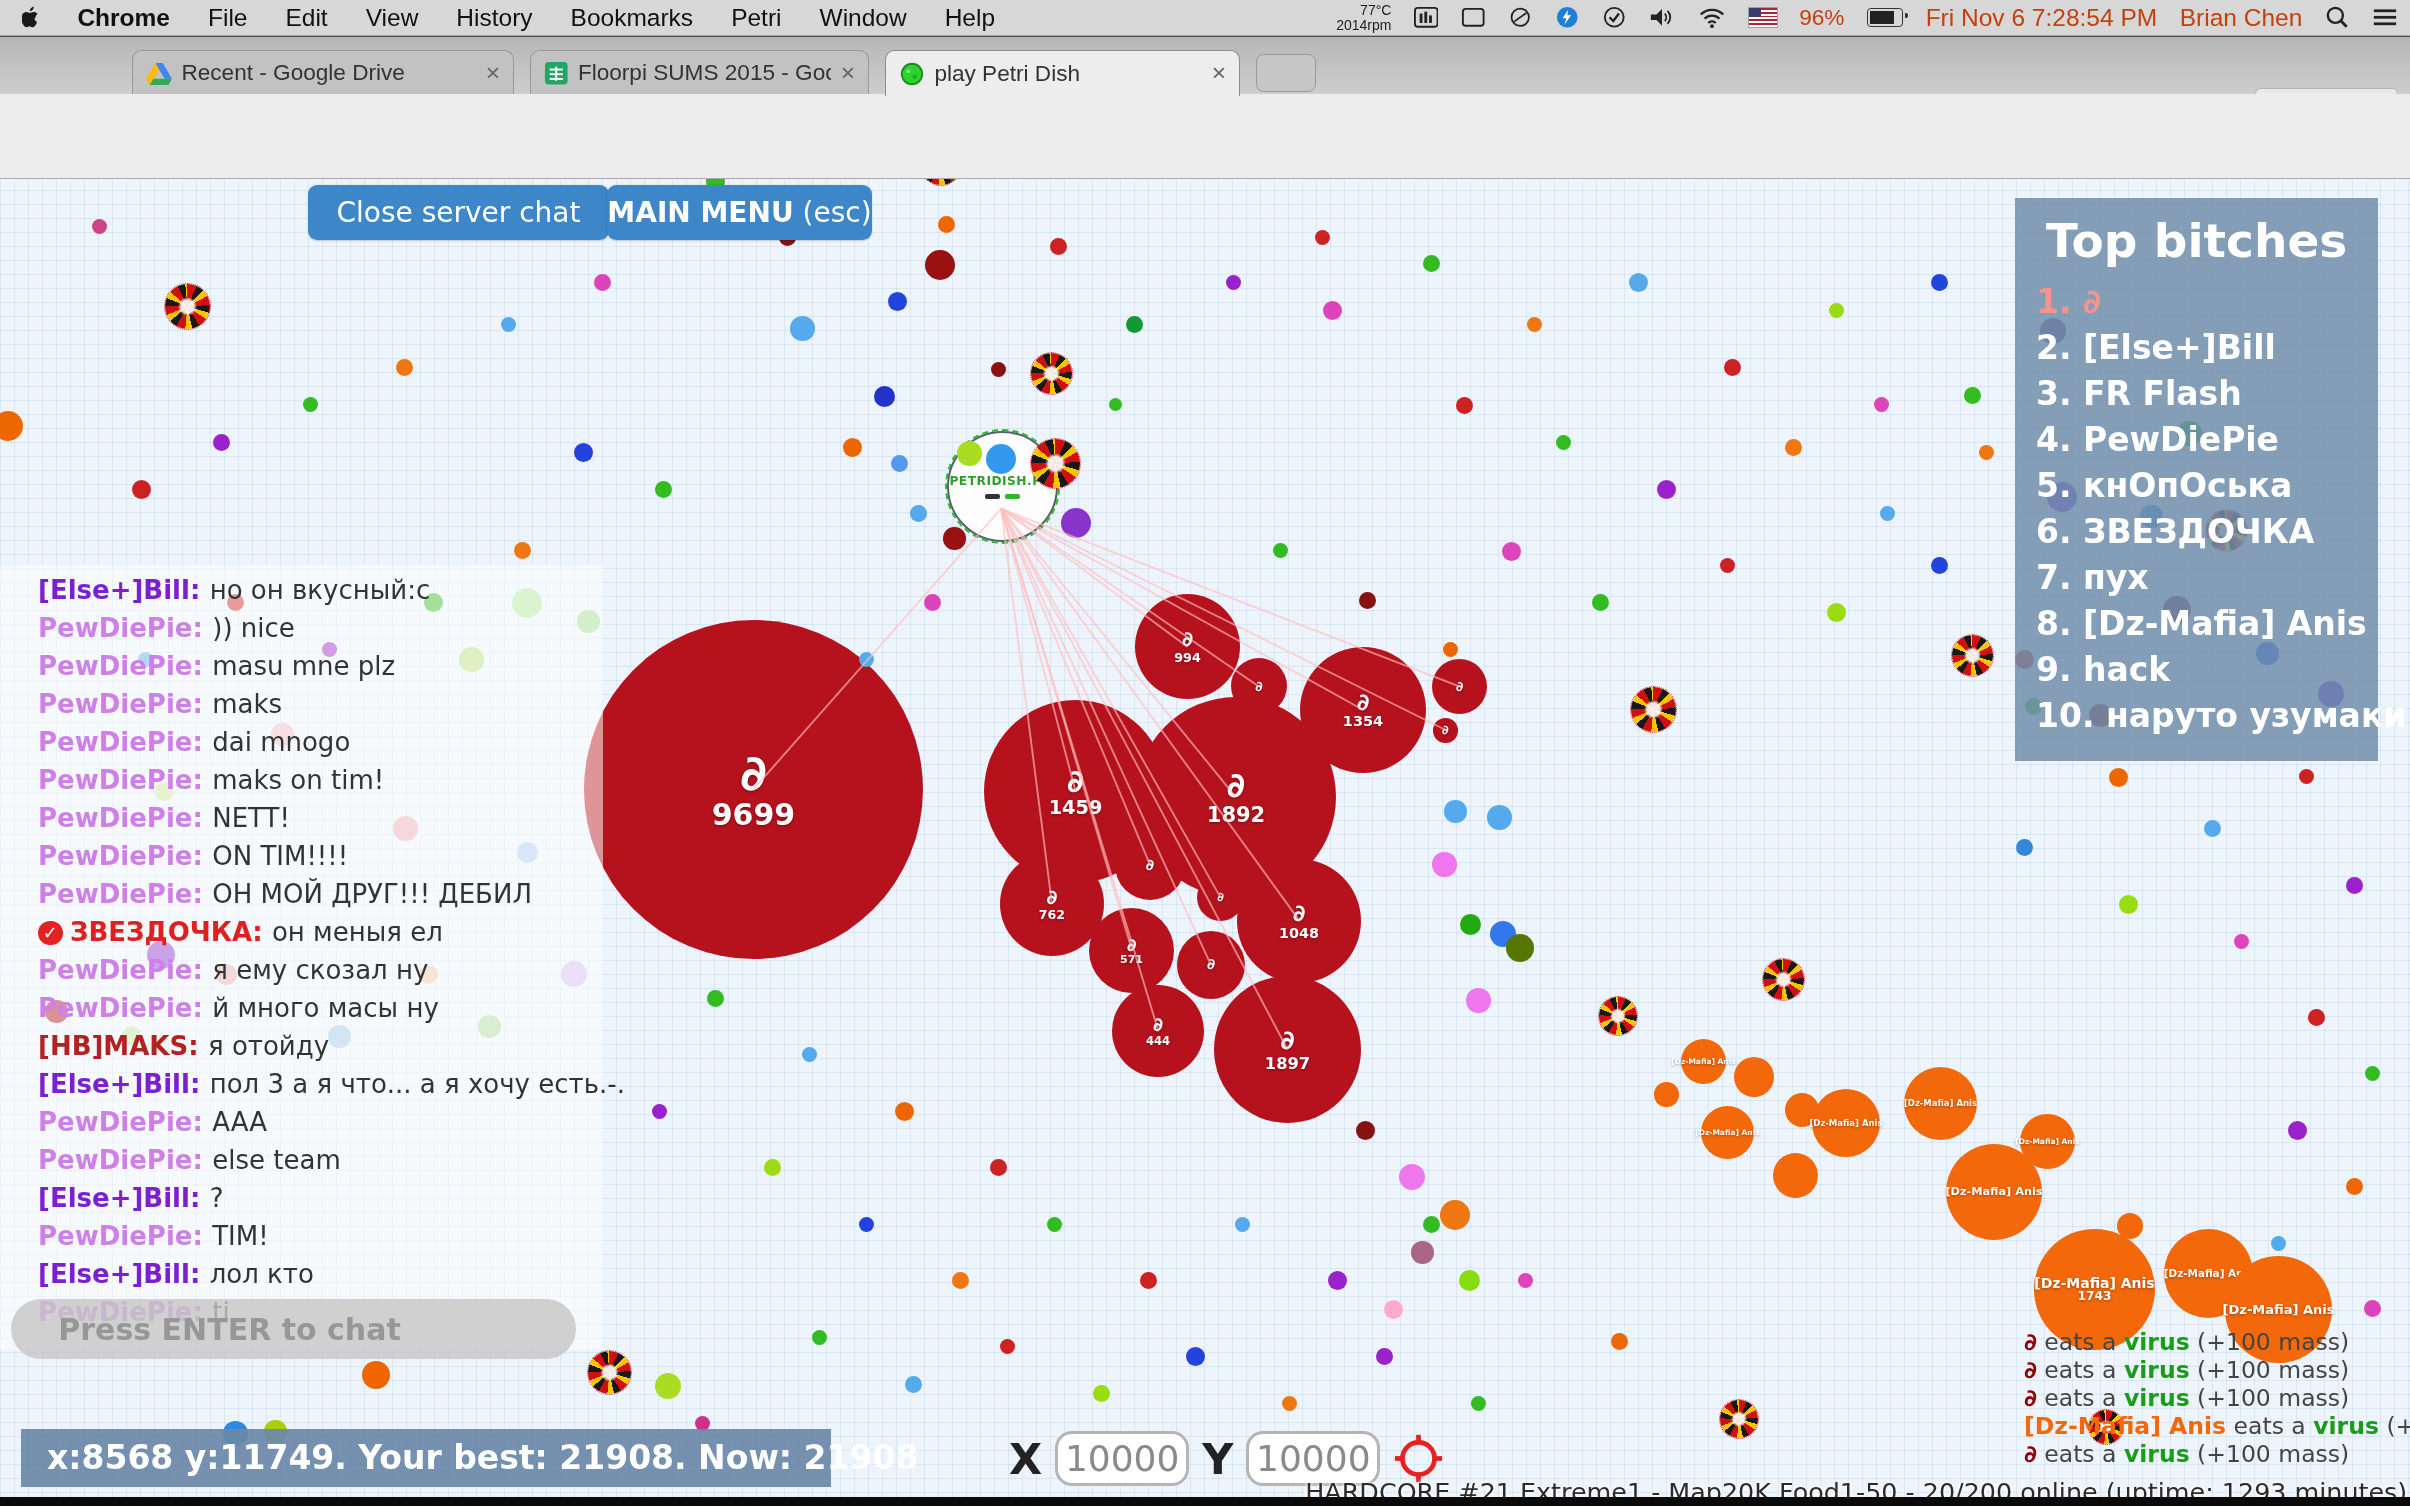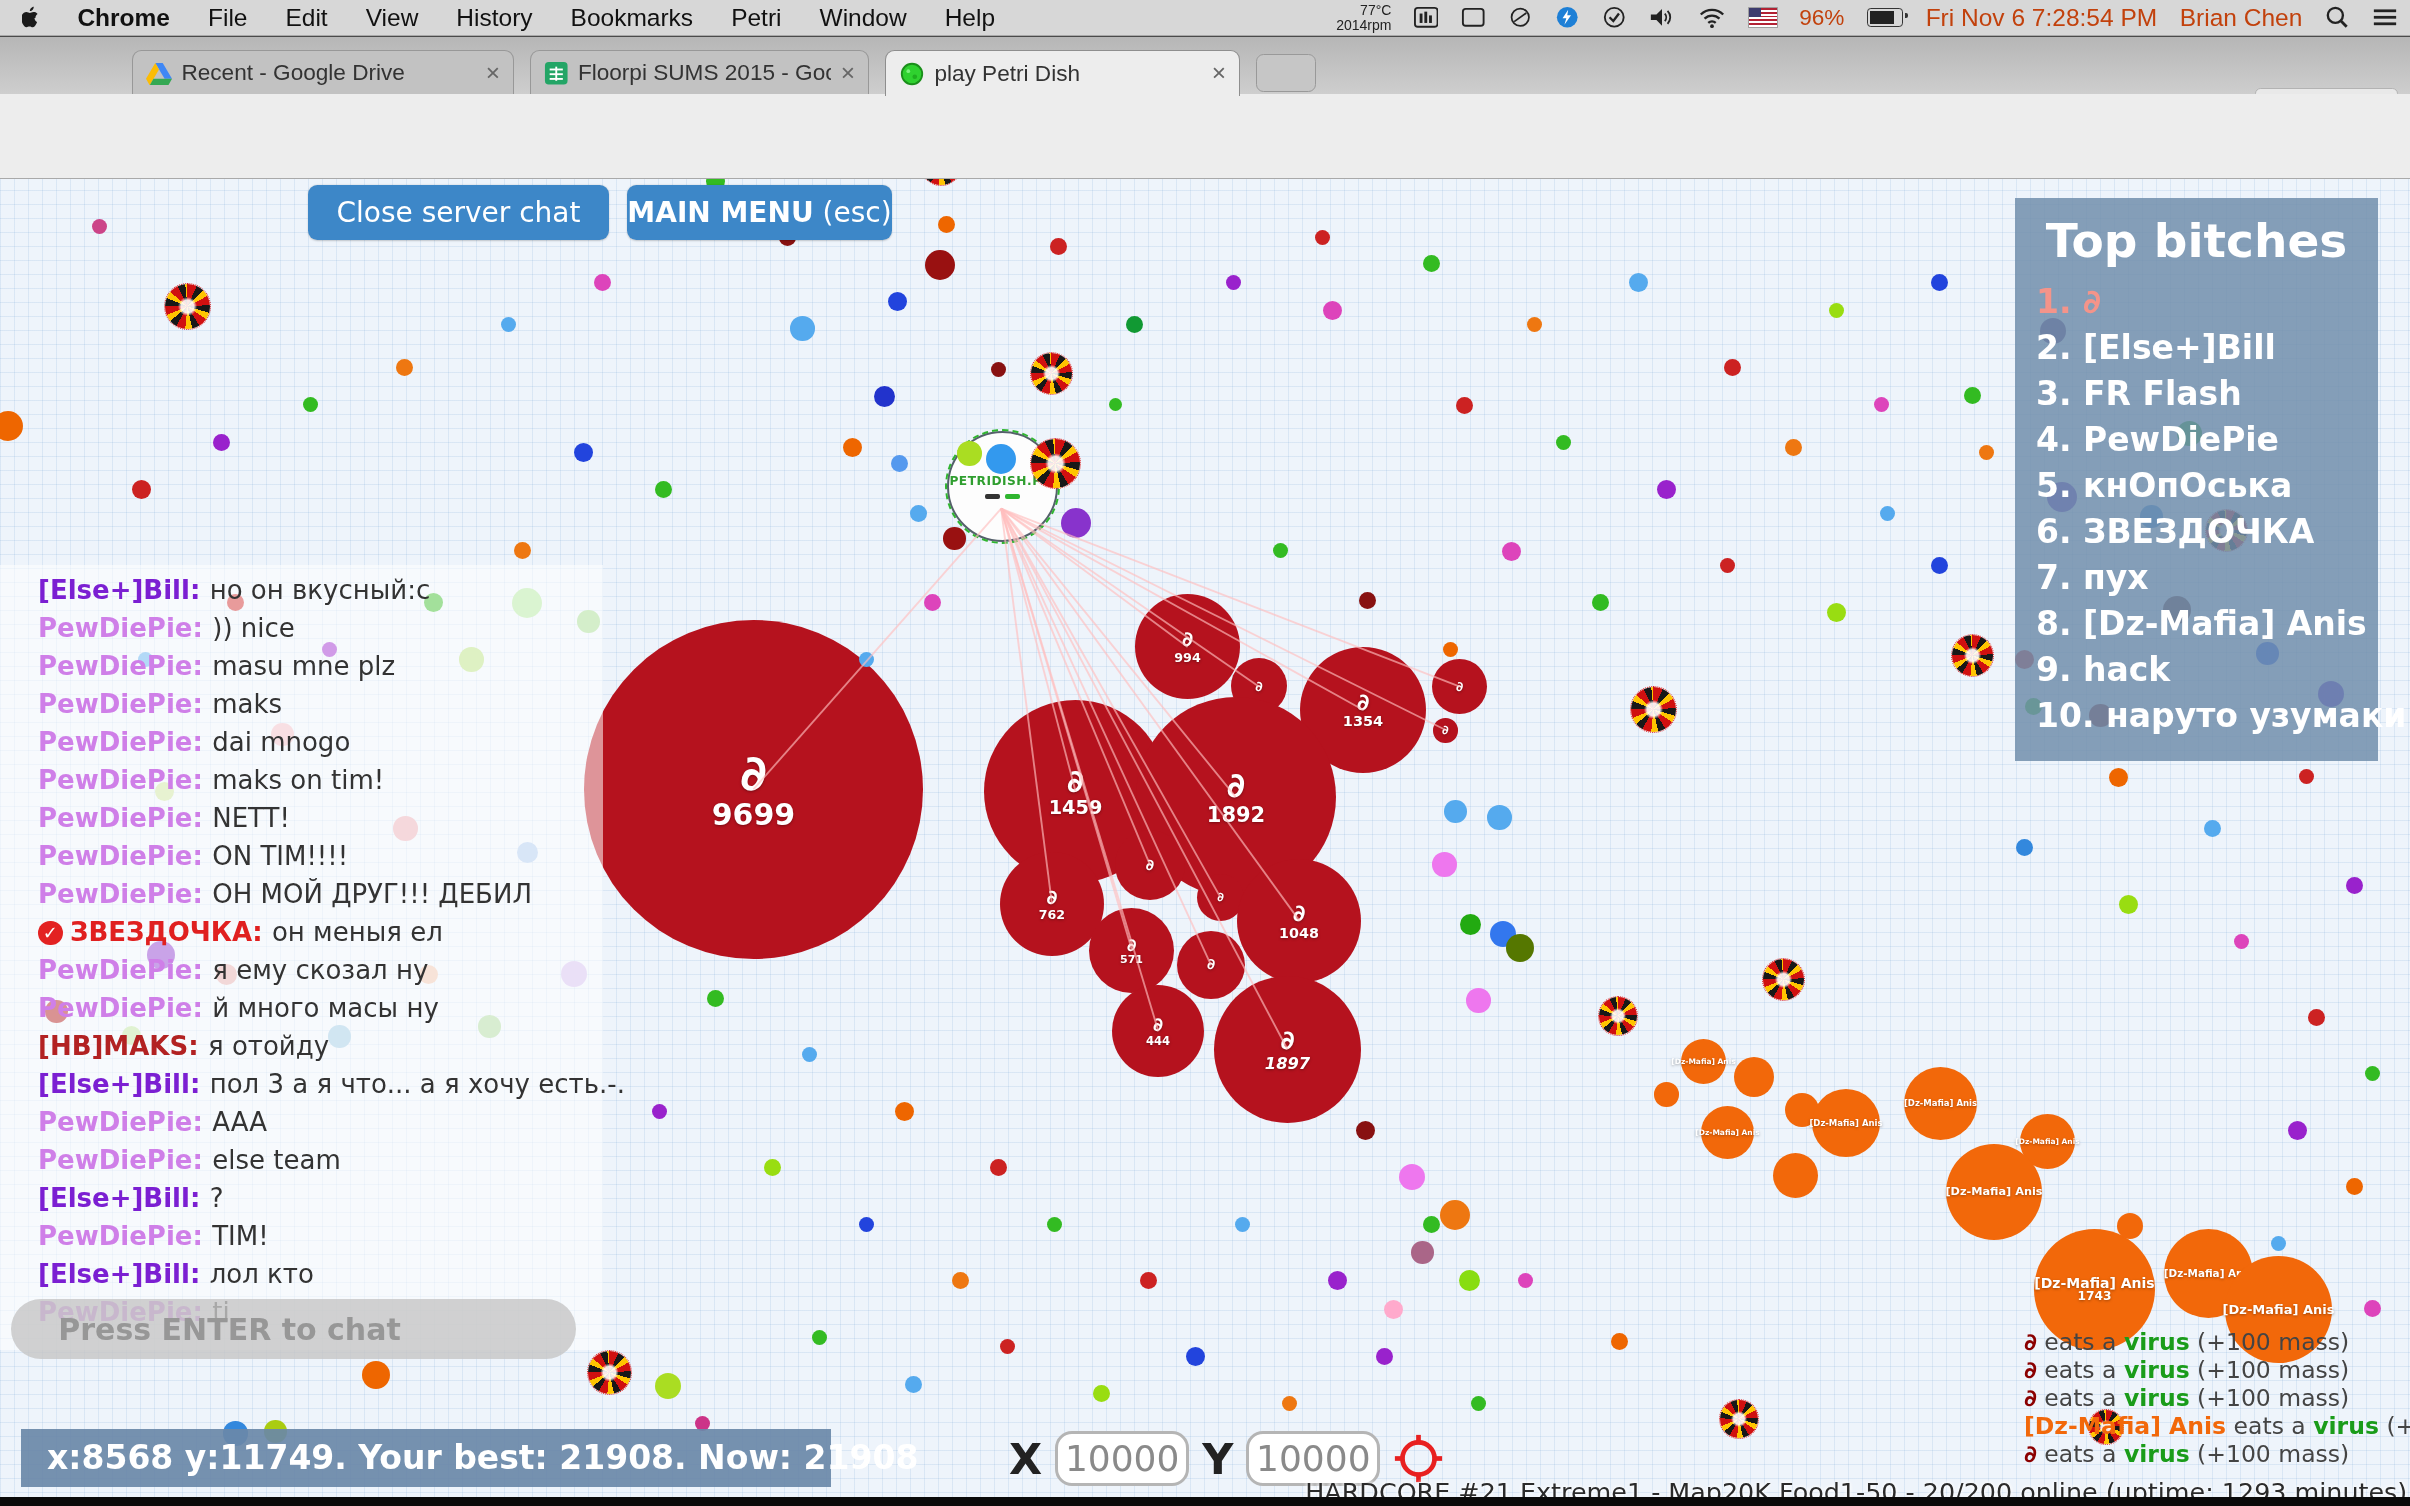--- a/index.html
+++ b/index.html
@@ -347,21 +347,21 @@
         </div>
         <div class="cell" style="left: 1177px; top: 752px; width: 68px; height: 68px;">
           <span style="font-size: 15px;">∂</span>
         </div>
         <div class="cell" style="left: 1112px; top: 806px; width: 92px; height: 92px;">
           <span style="font-size: 18.6px;">∂</span>
           <span style="font-size: 11.6px;">444</span>
         </div>
         <div class="cell" style="left: 1214px; top: 797px; width: 147px; height: 147px;">
           <span style="font-size: 26px;">∂</span>
-          <span style="font-size: 16.3px; font-style: italic;">1897</span>
+          <span style="font-size: 16.3px;">1897</span>
         </div>
         <div class="ocell" style="left: 1681px; top: 860px; width: 45px; height: 45px;">
           <span style="font-size: 7.5px;">[Dz-Mafia] Anis</span>
         </div>
         <div class="ocell" style="left: 1734px; top: 878px; width: 40px; height: 40px;"></div>
         <div class="ocell" style="left: 1701px; top: 927px; width: 53px; height: 53px;">
           <span style="font-size: 7.5px;">[Dz-Mafia] Anis</span>
         </div>
         <div class="ocell" style="left: 1785px; top: 914px; width: 34px; height: 34px;"></div>
         <div class="ocell" style="left: 1812px; top: 910px; width: 68px; height: 68px;">
@@ -565,21 +565,21 @@
         <line x1="1063" y1="350" x2="1296" y2="763" stroke="rgba(255,190,190,0.65)" stroke-width="2"></line>
         <line x1="1063" y1="350" x2="1117" y2="770" stroke="rgba(255,190,190,0.65)" stroke-width="2"></line>
         <line x1="1063" y1="350" x2="1380" y2="788" stroke="rgba(255,190,190,0.65)" stroke-width="2"></line>
         <line x1="1063" y1="350" x2="1202" y2="819" stroke="rgba(255,190,190,0.65)" stroke-width="2"></line>
         <line x1="1063" y1="350" x2="1286" y2="835" stroke="rgba(255,190,190,0.65)" stroke-width="2"></line>
         <line x1="1063" y1="350" x2="1230" y2="905" stroke="rgba(255,190,190,0.65)" stroke-width="2"></line>
         <line x1="1063" y1="350" x2="1367" y2="924" stroke="rgba(255,190,190,0.65)" stroke-width="2"></line>
       </svg>
 
     <div class="gbtn" style="left:308px;top:5.6px;width:301px;height:55px;font-weight:500;">Close server chat</div>
-    <div class="gbtn" style="left:627px;top:5.6px;width:265px;height:55px;">
+    <div class="gbtn" style="left:607px;top:5.6px;width:265px;height:55px;">
         <b>MAIN MENU</b>
         <span style="white-space:pre;"> (esc)</span>
       </div>
 
     <div id="leaderboard">
       <div id="lb-title">Top bitches</div>
       <div id="lb-list">
           <div class="lb-entry" style="color: rgb(244, 148, 138);">1. ∂</div>
           <div class="lb-entry" style="color: rgb(255, 255, 255);">2. [Else+]Bill</div>
           <div class="lb-entry" style="color: rgb(255, 255, 255);">3. FR Flash</div>

